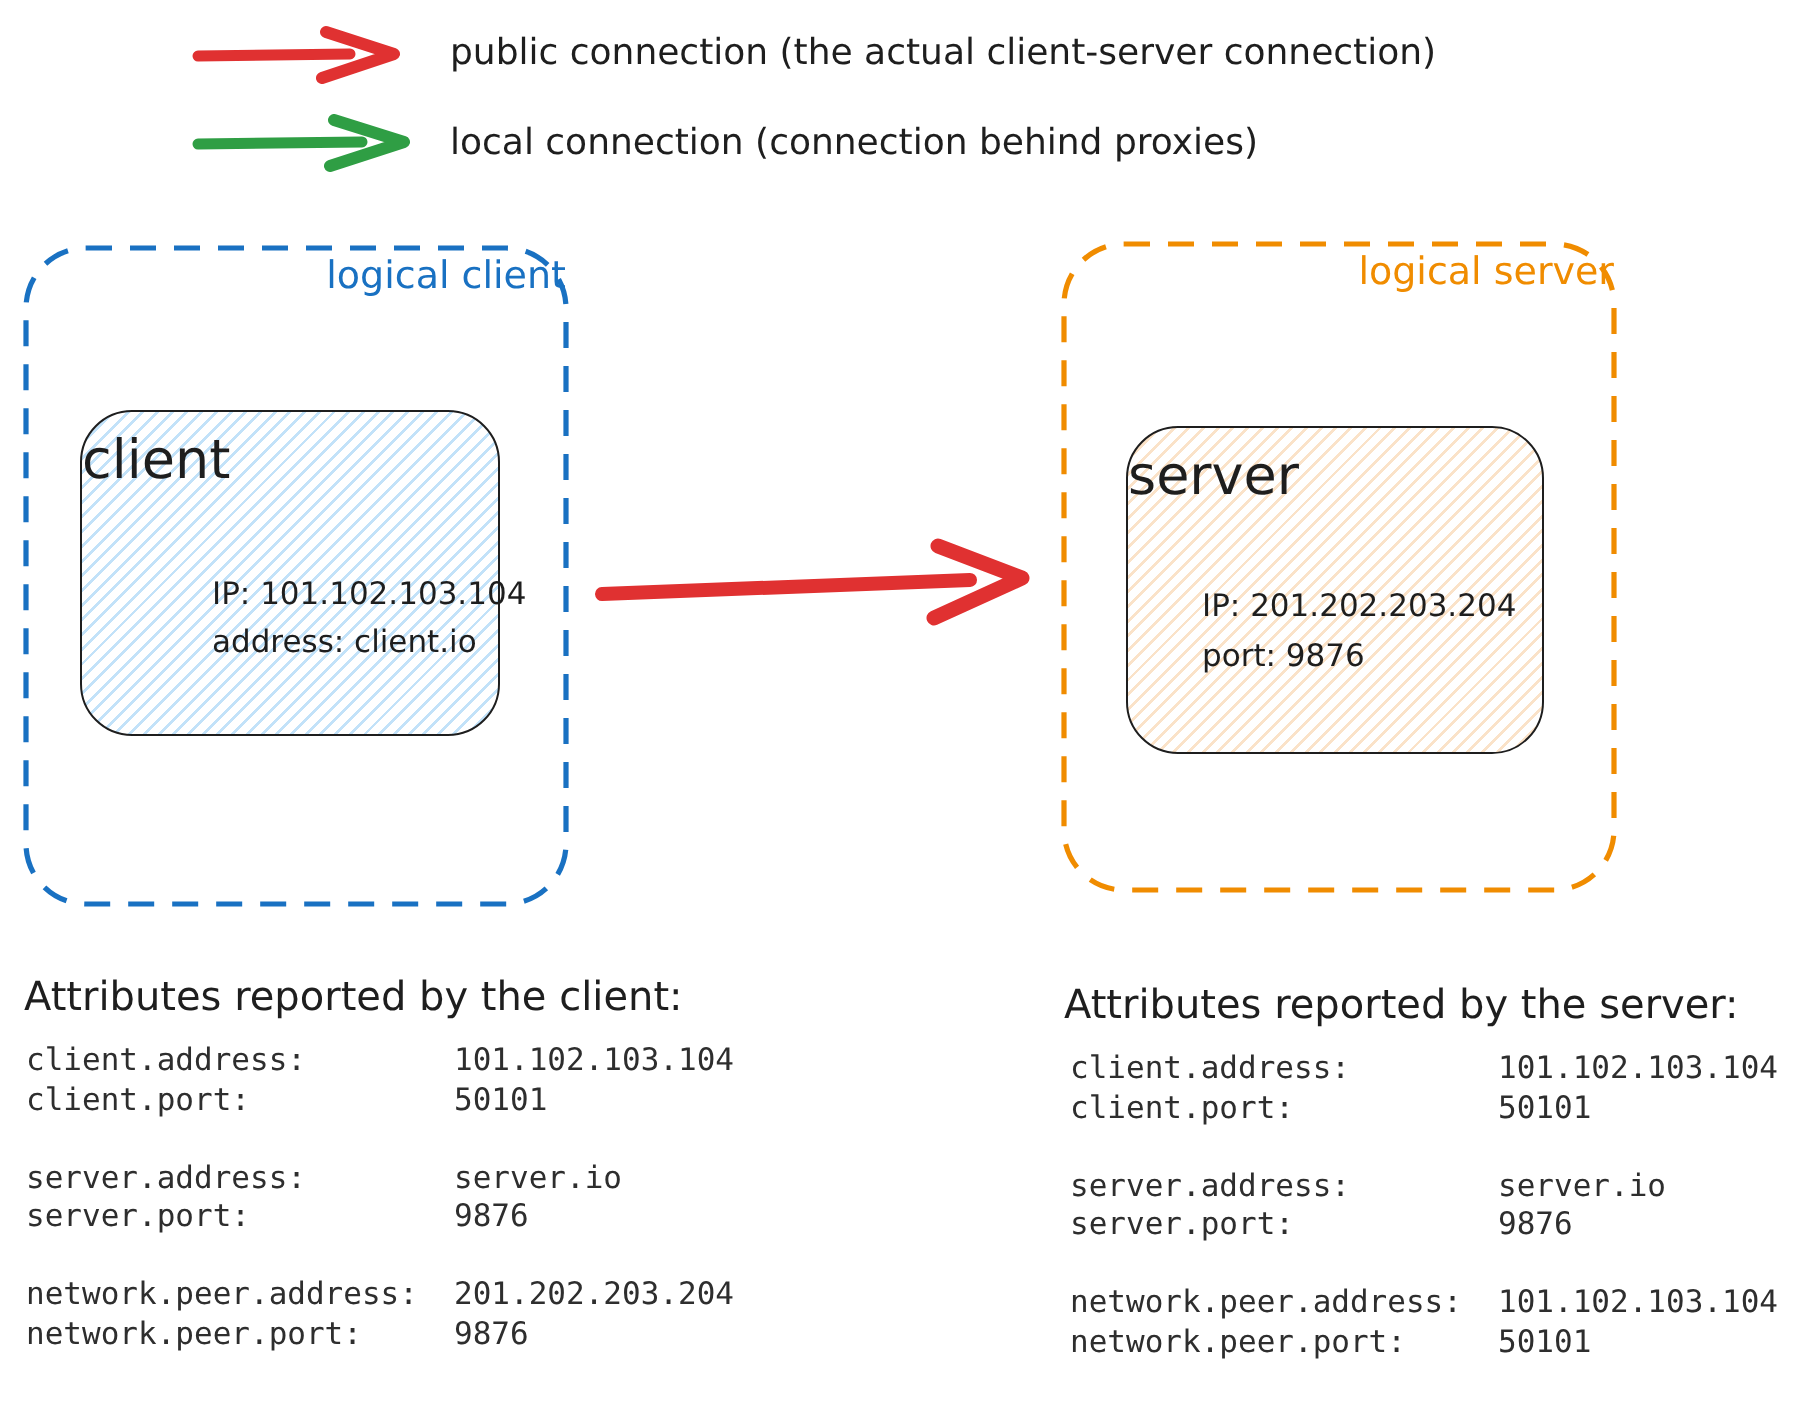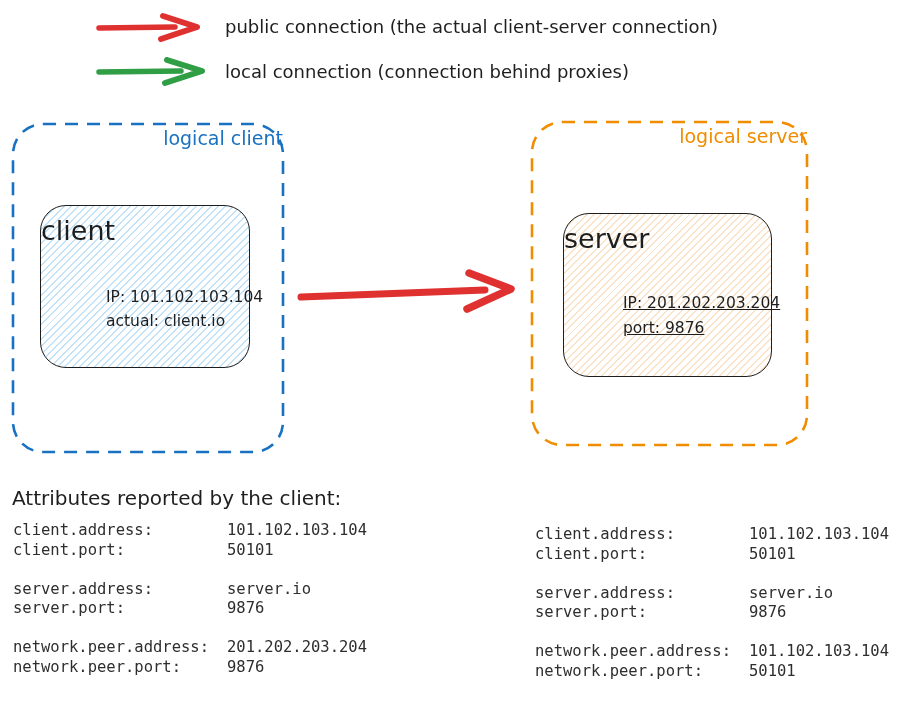--- a/index.html
+++ b/index.html
@@ -33,21 +33,21 @@
     background-image:repeating-linear-gradient(135deg,
       rgba(246,198,146,0.5) 0px, rgba(246,198,146,0.5) 1.4px,
       rgba(255,255,255,0) 1.4px, rgba(255,255,255,0) 5.2px);
   }
   .node-title{
     position:absolute;left:0;right:0;top:9px;text-align:left;
     font-size:27px;color:#1e1e1e;
   }
   .node-lines{position:absolute;font-size:15.5px;color:#1e1e1e;white-space:nowrap;margin-left:33px;}
   .client-node .node-lines{left:32px;top:80px;line-height:23.5px;}
-  .server-node .node-lines{left:26px;top:77px;line-height:24.5px;text-decoration:underline;}
+  .server-node .node-lines{left:4px;top:77px;line-height:24.5px;}
 
   
   .attrs-heading{position:absolute;font-size:20px;color:#1e1e1e;white-space:nowrap;}
   .attrs-body{
     position:absolute;font-family:"DejaVu Sans Mono",monospace;
     font-size:15.5px;line-height:19.5px;color:#2e2e2e;white-space:nowrap;
   }
   .attr-group{margin-bottom:19.5px;}
   .attr-row .k{display:inline-block;width:214px;}
   .attr-row .v{display:inline-block;}
@@ -77,21 +77,21 @@
 
   <svg class="abs" style="left:10px;top:121px;" width="276" height="334" viewBox="0 0 276 334" fill="none">
     <rect x="3" y="3" width="270" height="328" rx="30" ry="30" stroke-width="2.6" stroke-dasharray="13 9" stroke="#1971c2"></rect>
   </svg>
   <div class="group-label blue" style="left:13px;width:270px;top:127px;">logical client</div>
 
   <div class="node client-node">
     <div class="node-title">client</div>
     <div class="node-lines">
       <div>IP: 101.102.103.104</div>
-      <div>actual: client.io</div>
+      <div>address: client.io</div>
     </div>
   </div>
 
   <svg class="abs" style="left:529px;top:119px;" width="281" height="329" viewBox="0 0 281 329" fill="none">
     <rect x="3" y="3" width="275" height="323" rx="30" ry="30" stroke-width="2.6" stroke-dasharray="13 9" stroke="#f08c00"></rect>
   </svg>
   <div class="group-label orange" style="left:532px;width:275px;top:125px;">logical server</div>
 
   <div class="node server-node">
     <div class="node-title">server</div>
@@ -129,20 +129,21 @@
     <div class="attr-group">
       <div class="attr-row">
         <span class="k">network.peer.address:</span><span class="v">201.202.203.204</span>
       </div>
       <div class="attr-row">
         <span class="k">network.peer.port:</span><span class="v">9876</span>
       </div>
     </div>
   </div>
 
+  <div class="attrs-heading" style="left:532px;top:490px;">Attributes reported by the server:</div>
   <div class="attrs-body" style="left:535px;top:525px;">
     <div class="attr-group">
       <div class="attr-row">
         <span class="k">client.address:</span><span class="v">101.102.103.104</span>
       </div>
       <div class="attr-row">
         <span class="k">client.port:</span><span class="v">50101</span>
       </div>
     </div>
     <div class="attr-group">

